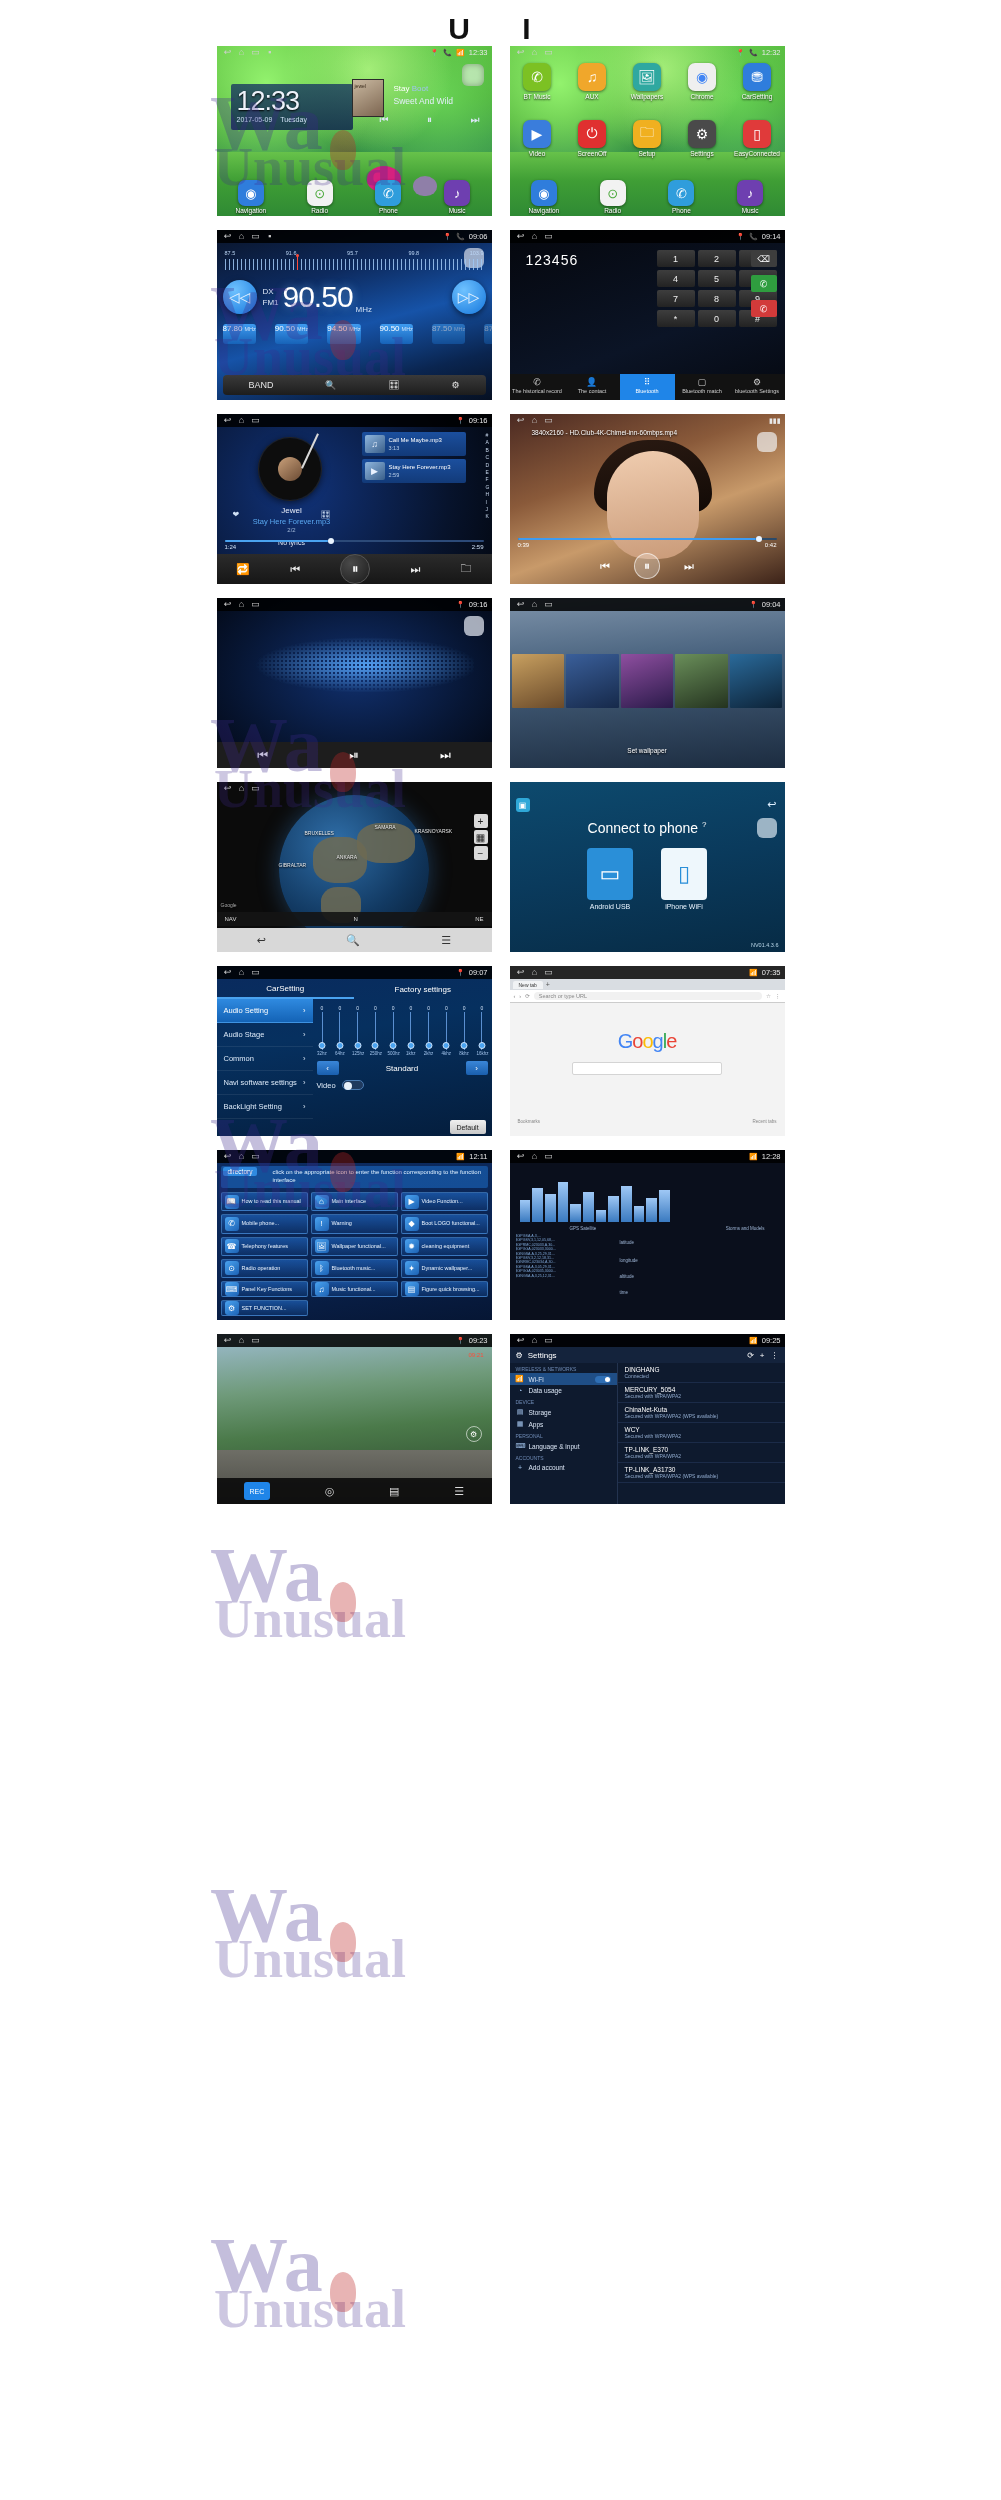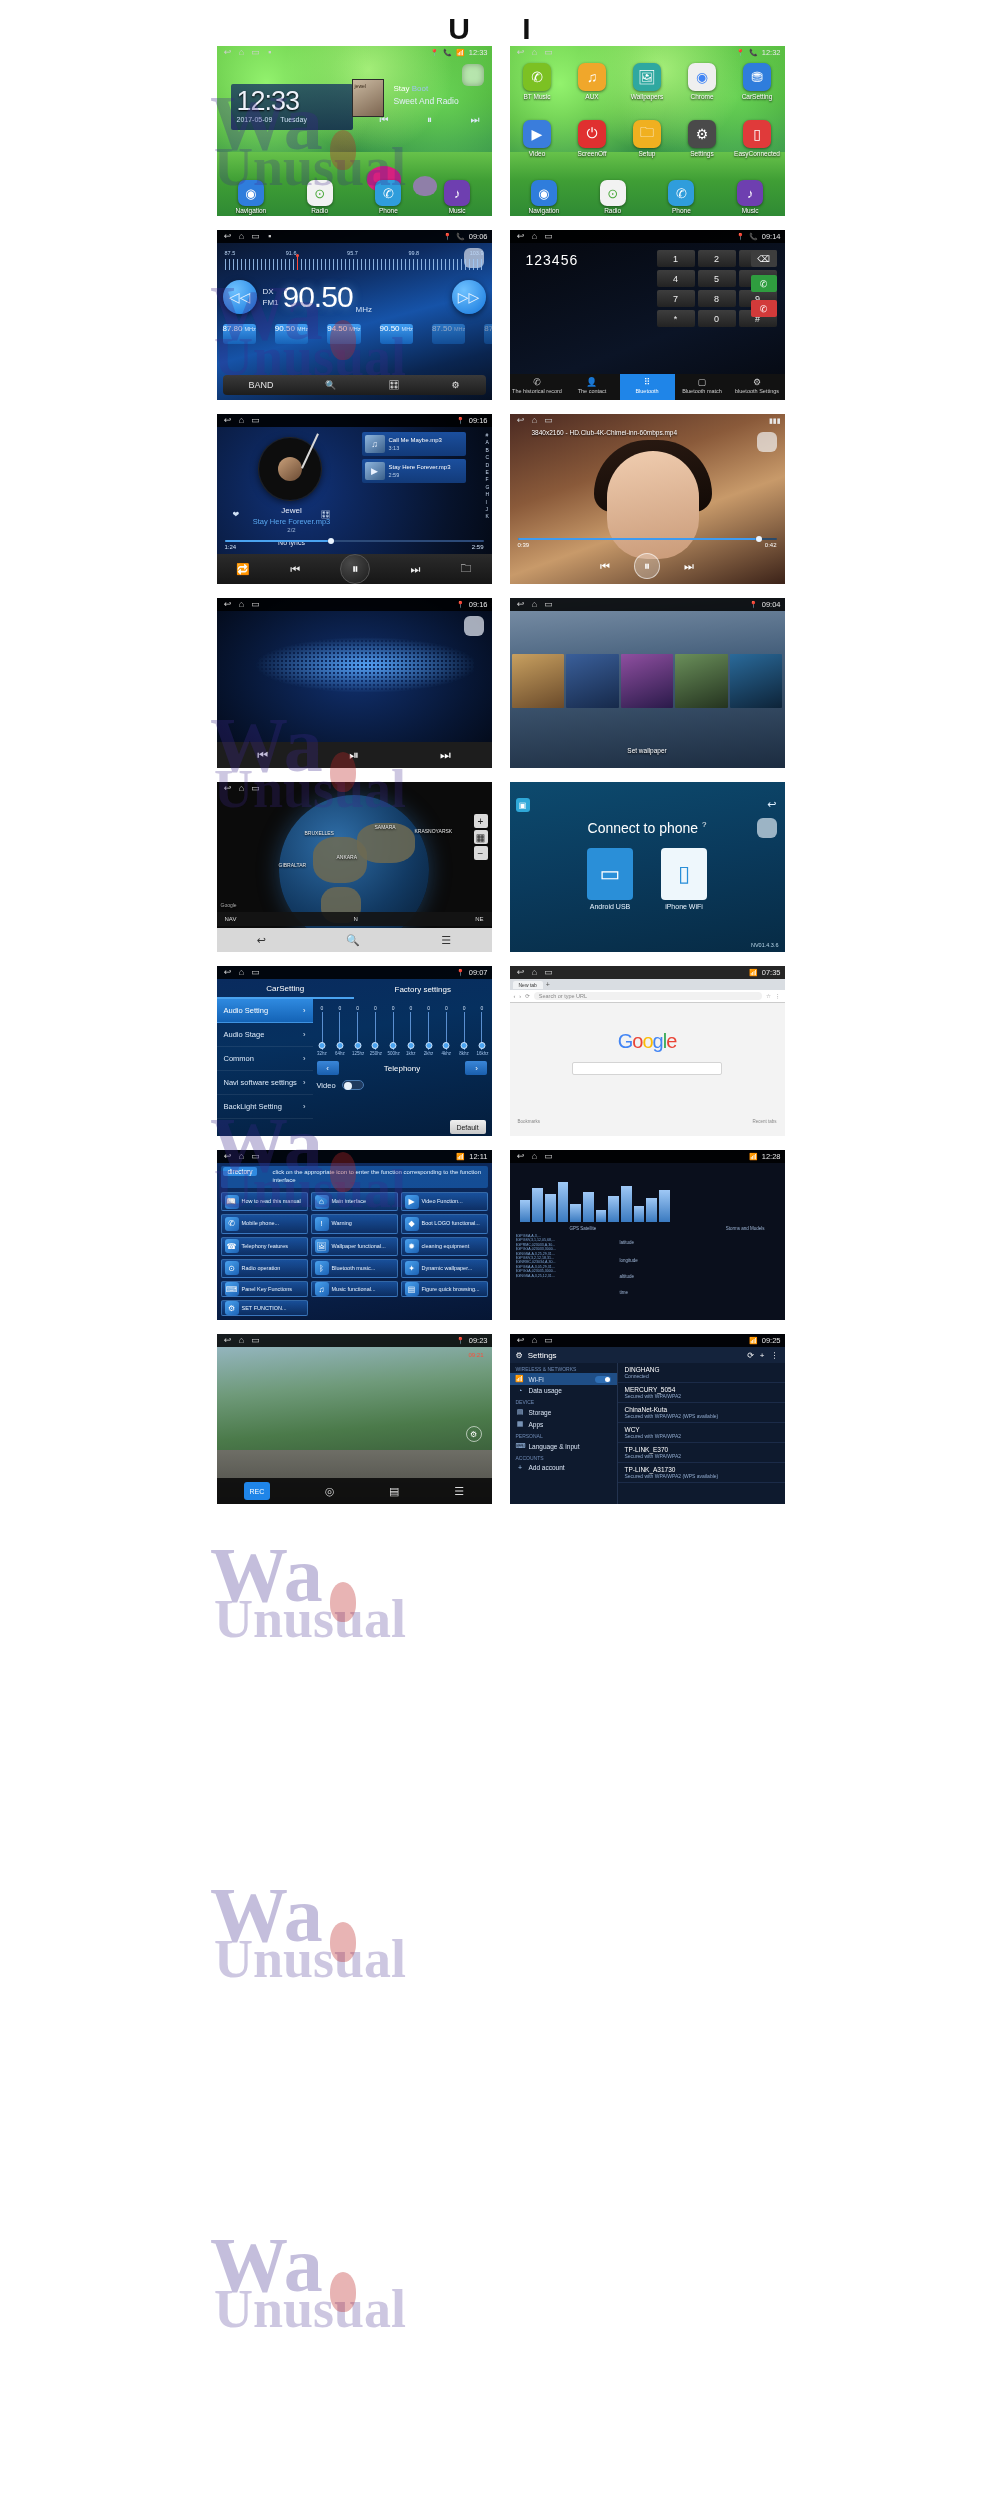--- a/index.html
+++ b/index.html
@@ -347,21 +347,21 @@
           <span>2017-05-09</span>
           <span>Tuesday</span>
         </div>
       </div>
       <div class="musicwidget">
         <div class="album"></div>
         <div class="mw-title">
           <b>Stay</b>
           <span>Boot</span>
         </div>
-        <div class="mw-sub">Sweet And Radio</div>
+        <div class="mw-sub">Sweet And Wild</div>
         <div class="mw-ctrls">
           <span>⏮</span>
           <span>⏸</span>
           <span>⏭</span>
         </div>
       </div>
       <div style="position:absolute;right:8px;top:18px;width:22px;height:22px;border-radius:6px;background:rgba(255,255,255,.55);box-shadow:inset 0 0 6px rgba(0,0,0,.3)"></div>
       <div class="dock">
         <div class="dockitem">
           <div class="dockicon" style="background:#2f7ddc">◉</div>
@@ -899,21 +899,21 @@
           <div class="eqcol">
               <div class="eqval">0</div>
               <div class="eqtrack">
                 <div class="eqknob" style="top:30px"></div>
               </div>
               <div class="eqfreq">16khz</div>
             </div>
         </div>
         <div class="eqnav">
           <div class="eqnavbtn">‹</div>
-          <div class="eqpreset">Telephony</div>
+          <div class="eqpreset">Standard</div>
           <div class="eqnavbtn">›</div>
         </div>
         <div class="loudrow">
           <span>Video</span>
           <span class="toggle"></span>
         </div>
         <div class="defbtn">Default</div>
       </div>
     </div>
 

